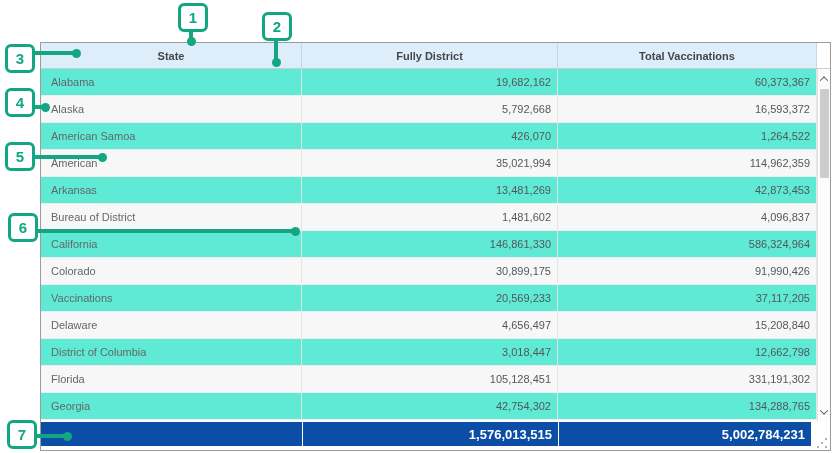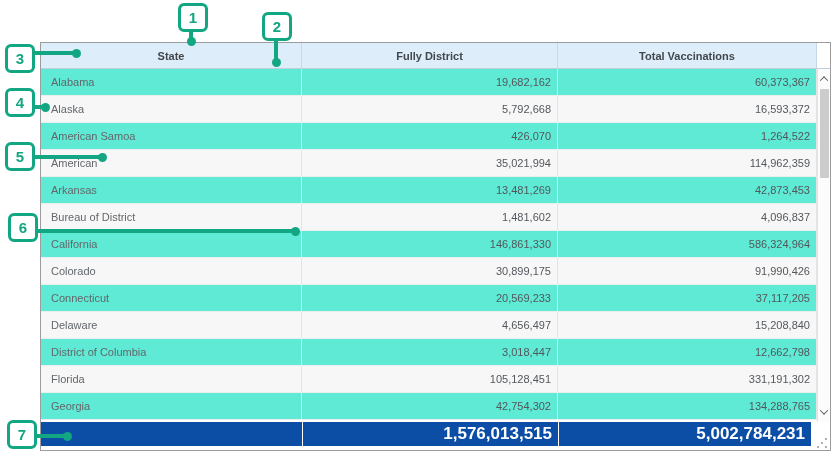--- a/index.html
+++ b/index.html
@@ -64,21 +64,21 @@
     position:absolute; left:2px; top:20px;
     width:9px; height:89px;
     background:#cccccc; border-radius:1px;
   }
 
   
   .tfoot { position:absolute; left:0; top:379px; height:28px; display:flex; }
   .tf-cell {
     background:#0c4da5; height:24px;
     display:flex; align-items:center; justify-content:flex-end;
-    font-size:17px; font-weight:bold; color:#ffffff;
+    font-size:13px; font-weight:bold; color:#ffffff;
     padding-right:6px;
   }
   .tf-cell.t1 { width:261px; }
   .tf-cell.t2 { width:255px; margin-left:1px; }
   .tf-cell.t3 { width:252px; margin-left:1px; }
 
   .resize-grip { position:absolute; right:2px; bottom:2px; width:11px; height:11px; }
   .resize-grip::before {
     content:""; position:absolute; right:1px; top:1px;
     width:2px; height:2px; background:#aeb2b5;
@@ -175,21 +175,21 @@
       <div class="cell state">California</div>
       <div class="cell num fv">146,861,330</div>
       <div class="cell num tv">586,324,964</div>
     </div>
       <div class="trow alt">
       <div class="cell state">Colorado</div>
       <div class="cell num fv">30,899,175</div>
       <div class="cell num tv">91,990,426</div>
     </div>
       <div class="trow">
-      <div class="cell state">Connecticut</div>
+      <div class="cell state">Vaccinations</div>
       <div class="cell num fv">20,569,233</div>
       <div class="cell num tv">37,117,205</div>
     </div>
       <div class="trow alt">
       <div class="cell state">Delaware</div>
       <div class="cell num fv">4,656,497</div>
       <div class="cell num tv">15,208,840</div>
     </div>
       <div class="trow">
       <div class="cell state">District of Columbia</div>

